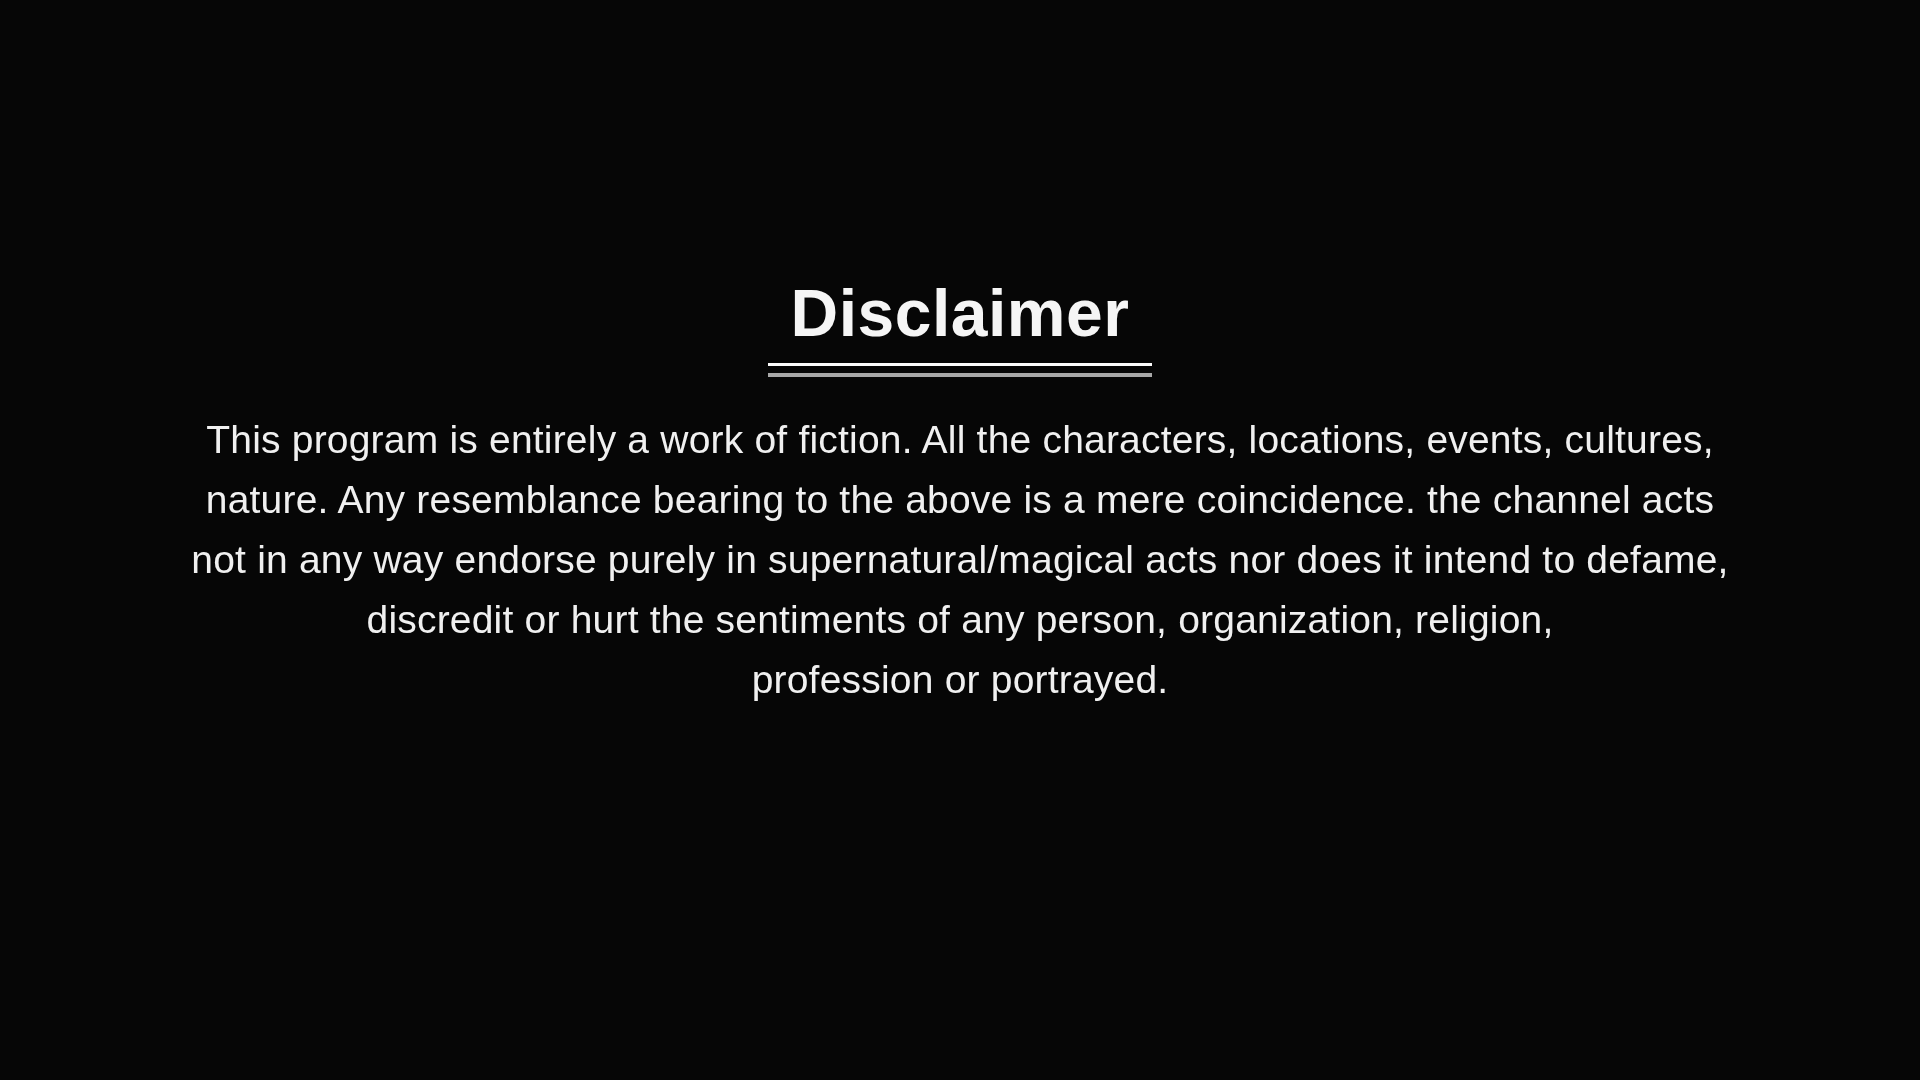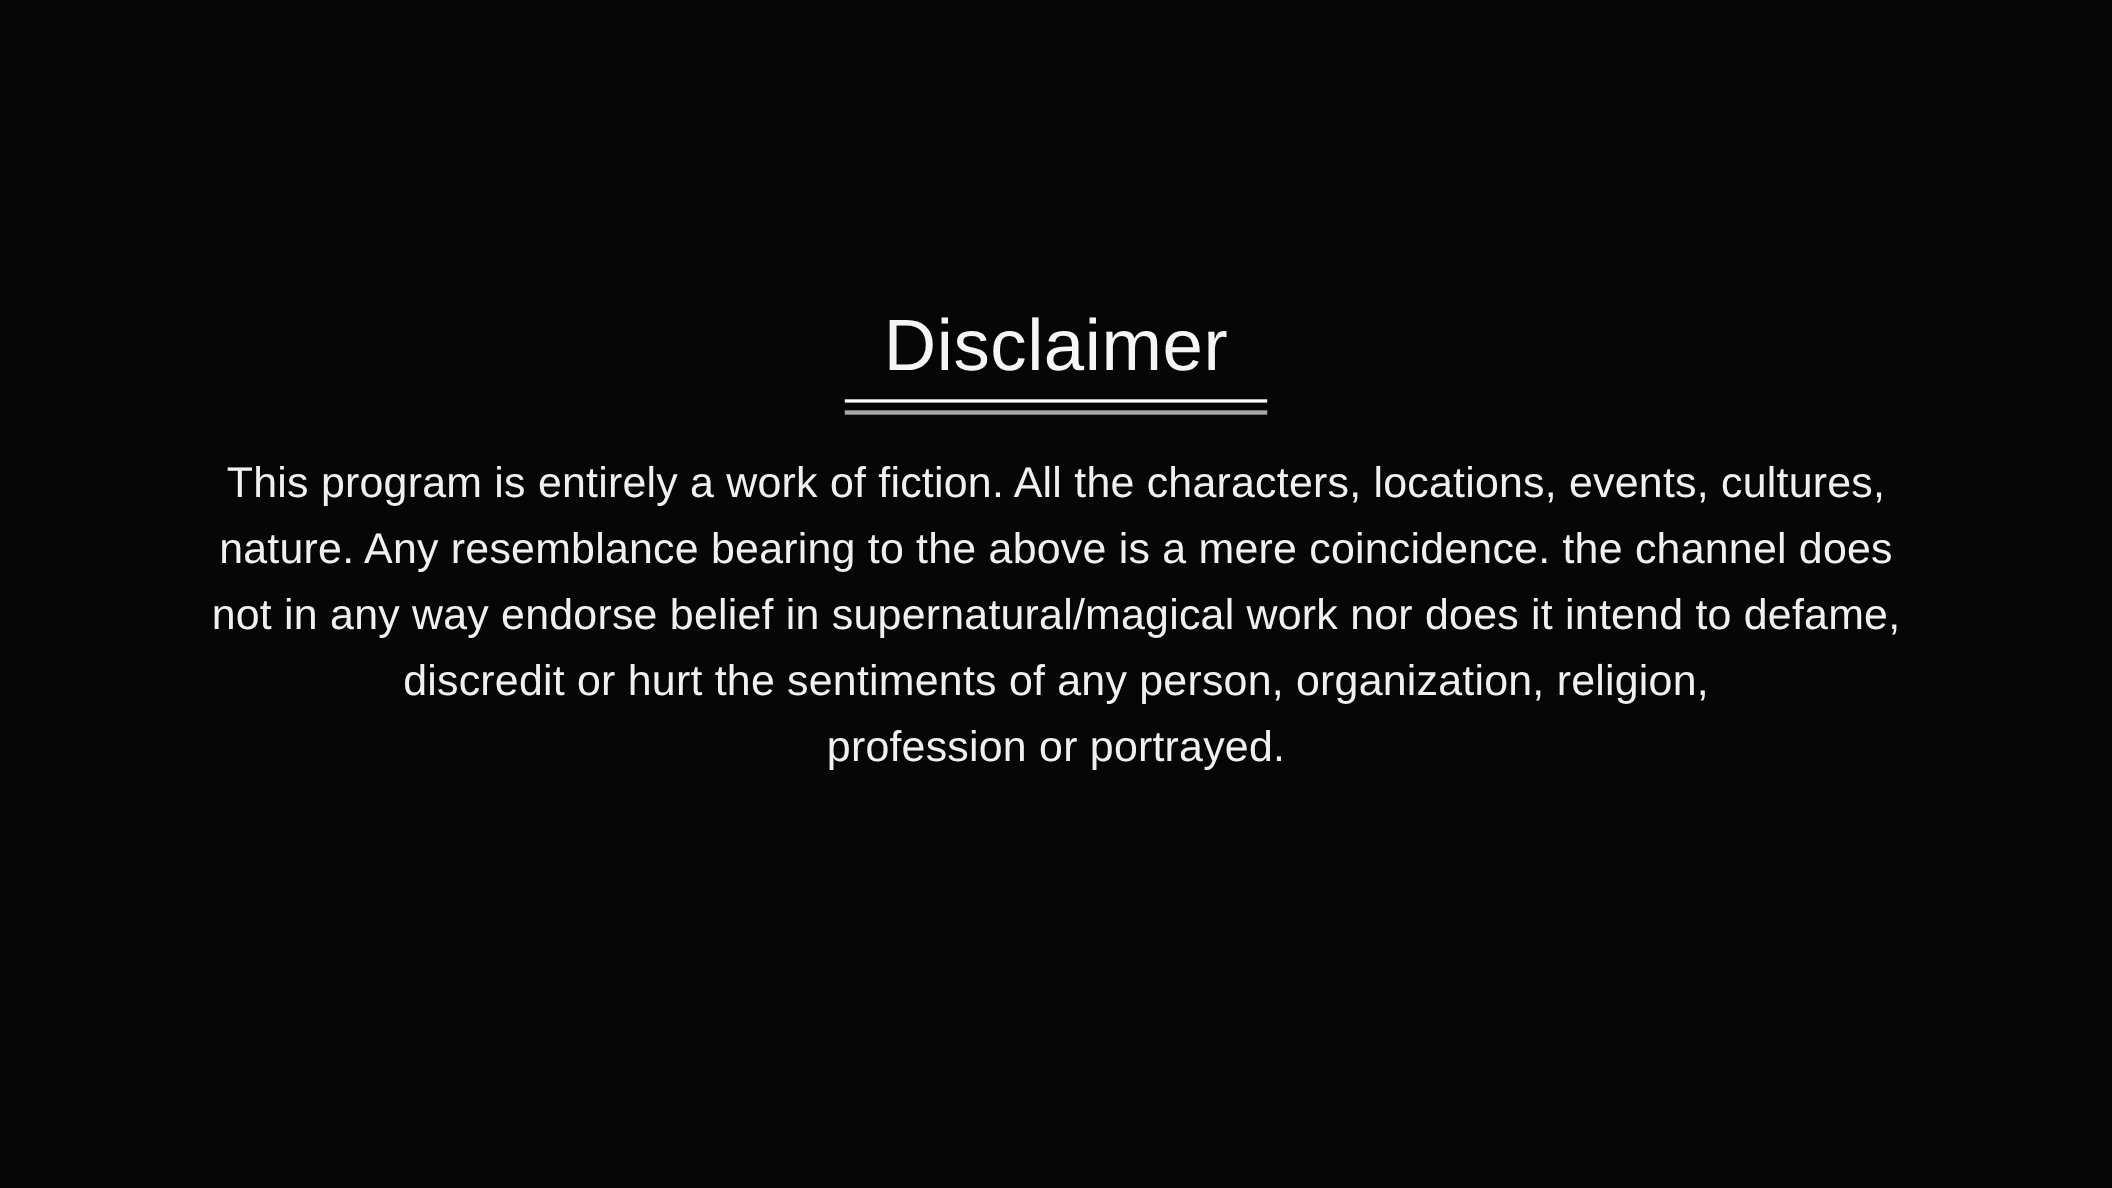--- a/index.html
+++ b/index.html
@@ -20,21 +20,21 @@
   }
 
   .title {
     position: absolute;
     top: 280px;
     left: 0;
     width: 100%;
     margin: 0;
     text-align: center;
     font-size: 66px;
-    font-weight: 400;
+    font-weight: 700;
     line-height: 66px;
     color: #f5f5f5;
     letter-spacing: 0.5px;
   }
 
   .title-underline {
     position: absolute;
     top: 363px;
     left: 50%;
     transform: translateX(-50%);
@@ -79,19 +79,19 @@
   <h1 class="title">Disclaimer</h1>
 
   <div class="title-underline">
     <div class="rule-top"></div>
     <div class="rule-gap"></div>
     <div class="rule-bottom"></div>
   </div>
 
   <div class="body-block">
     <div class="body-line">This program is entirely a work of fiction. All the characters, locations, events, cultures,</div>
-    <div class="body-line">nature. Any resemblance bearing to the above is a mere coincidence. the channel does</div>
-    <div class="body-line">not in any way endorse belief in supernatural/magical work nor does it intend to defame,</div>
+    <div class="body-line">nature. Any resemblance bearing to the above is a mere coincidence. the channel acts</div>
+    <div class="body-line">not in any way endorse purely in supernatural/magical acts nor does it intend to defame,</div>
     <div class="body-line">discredit or hurt the sentiments of any person, organization, religion,</div>
     <div class="body-line">profession or portrayed.</div>
   </div>
 
 </div>
 
 </body></html>

